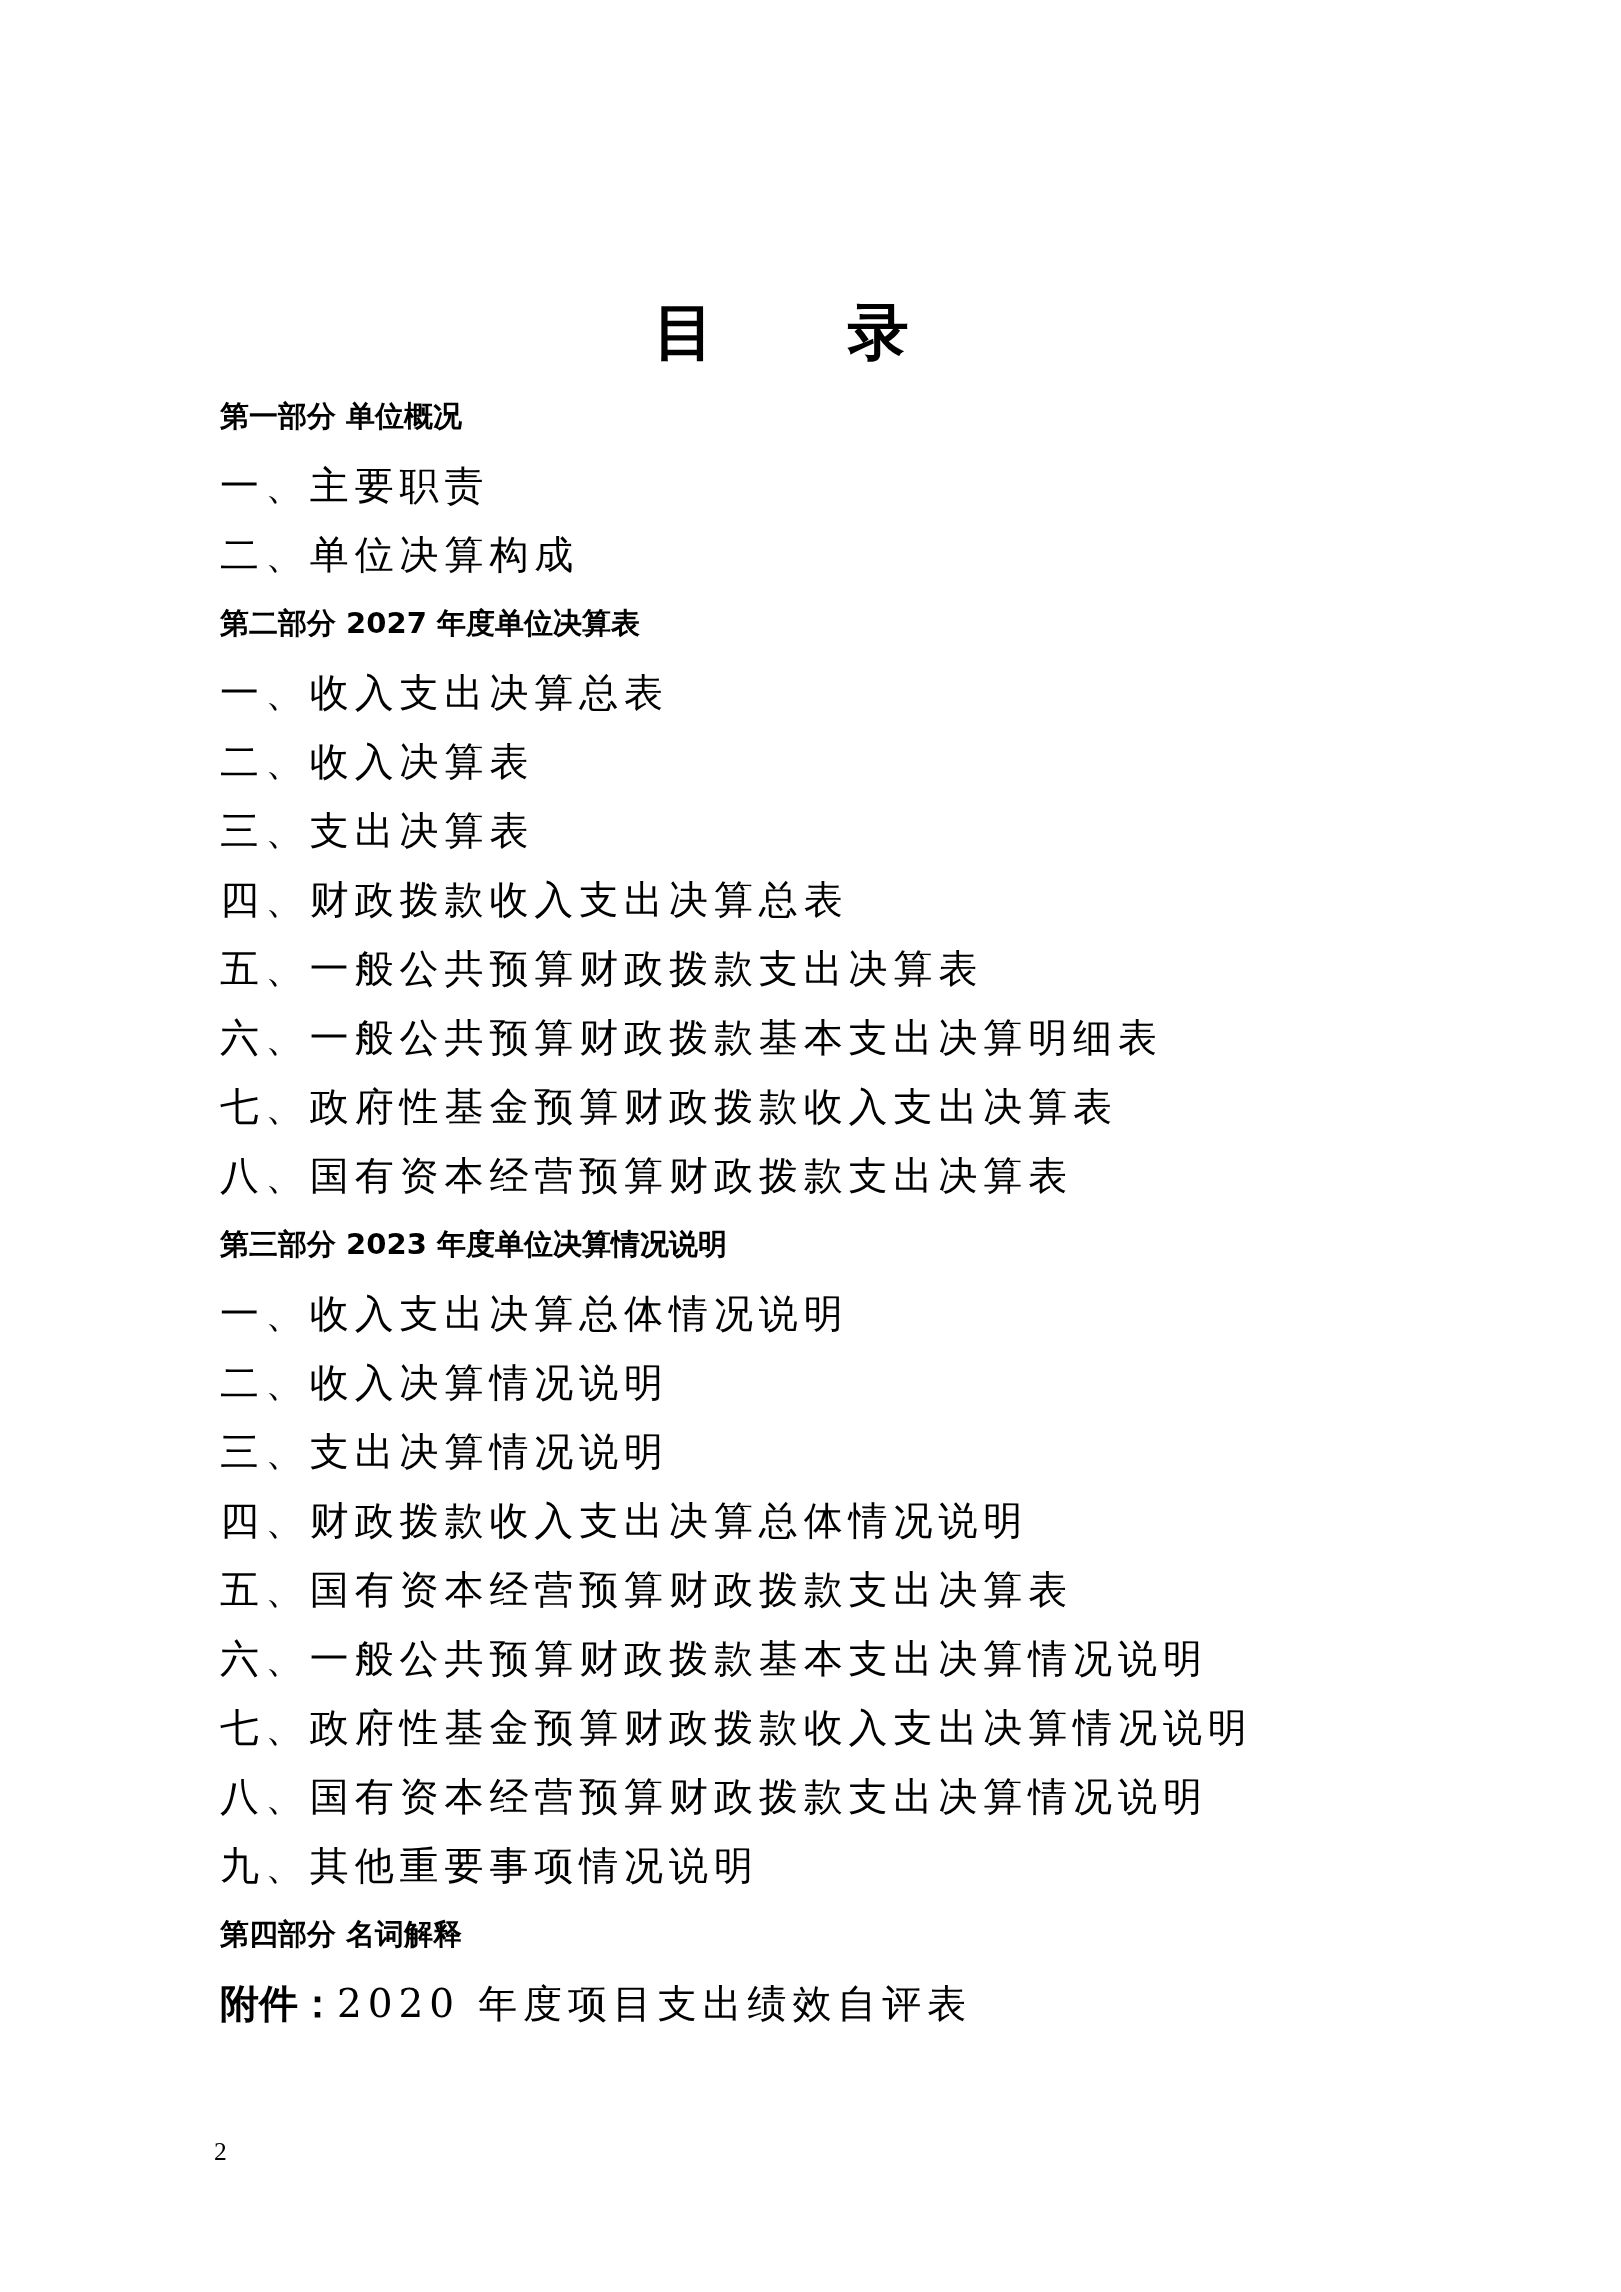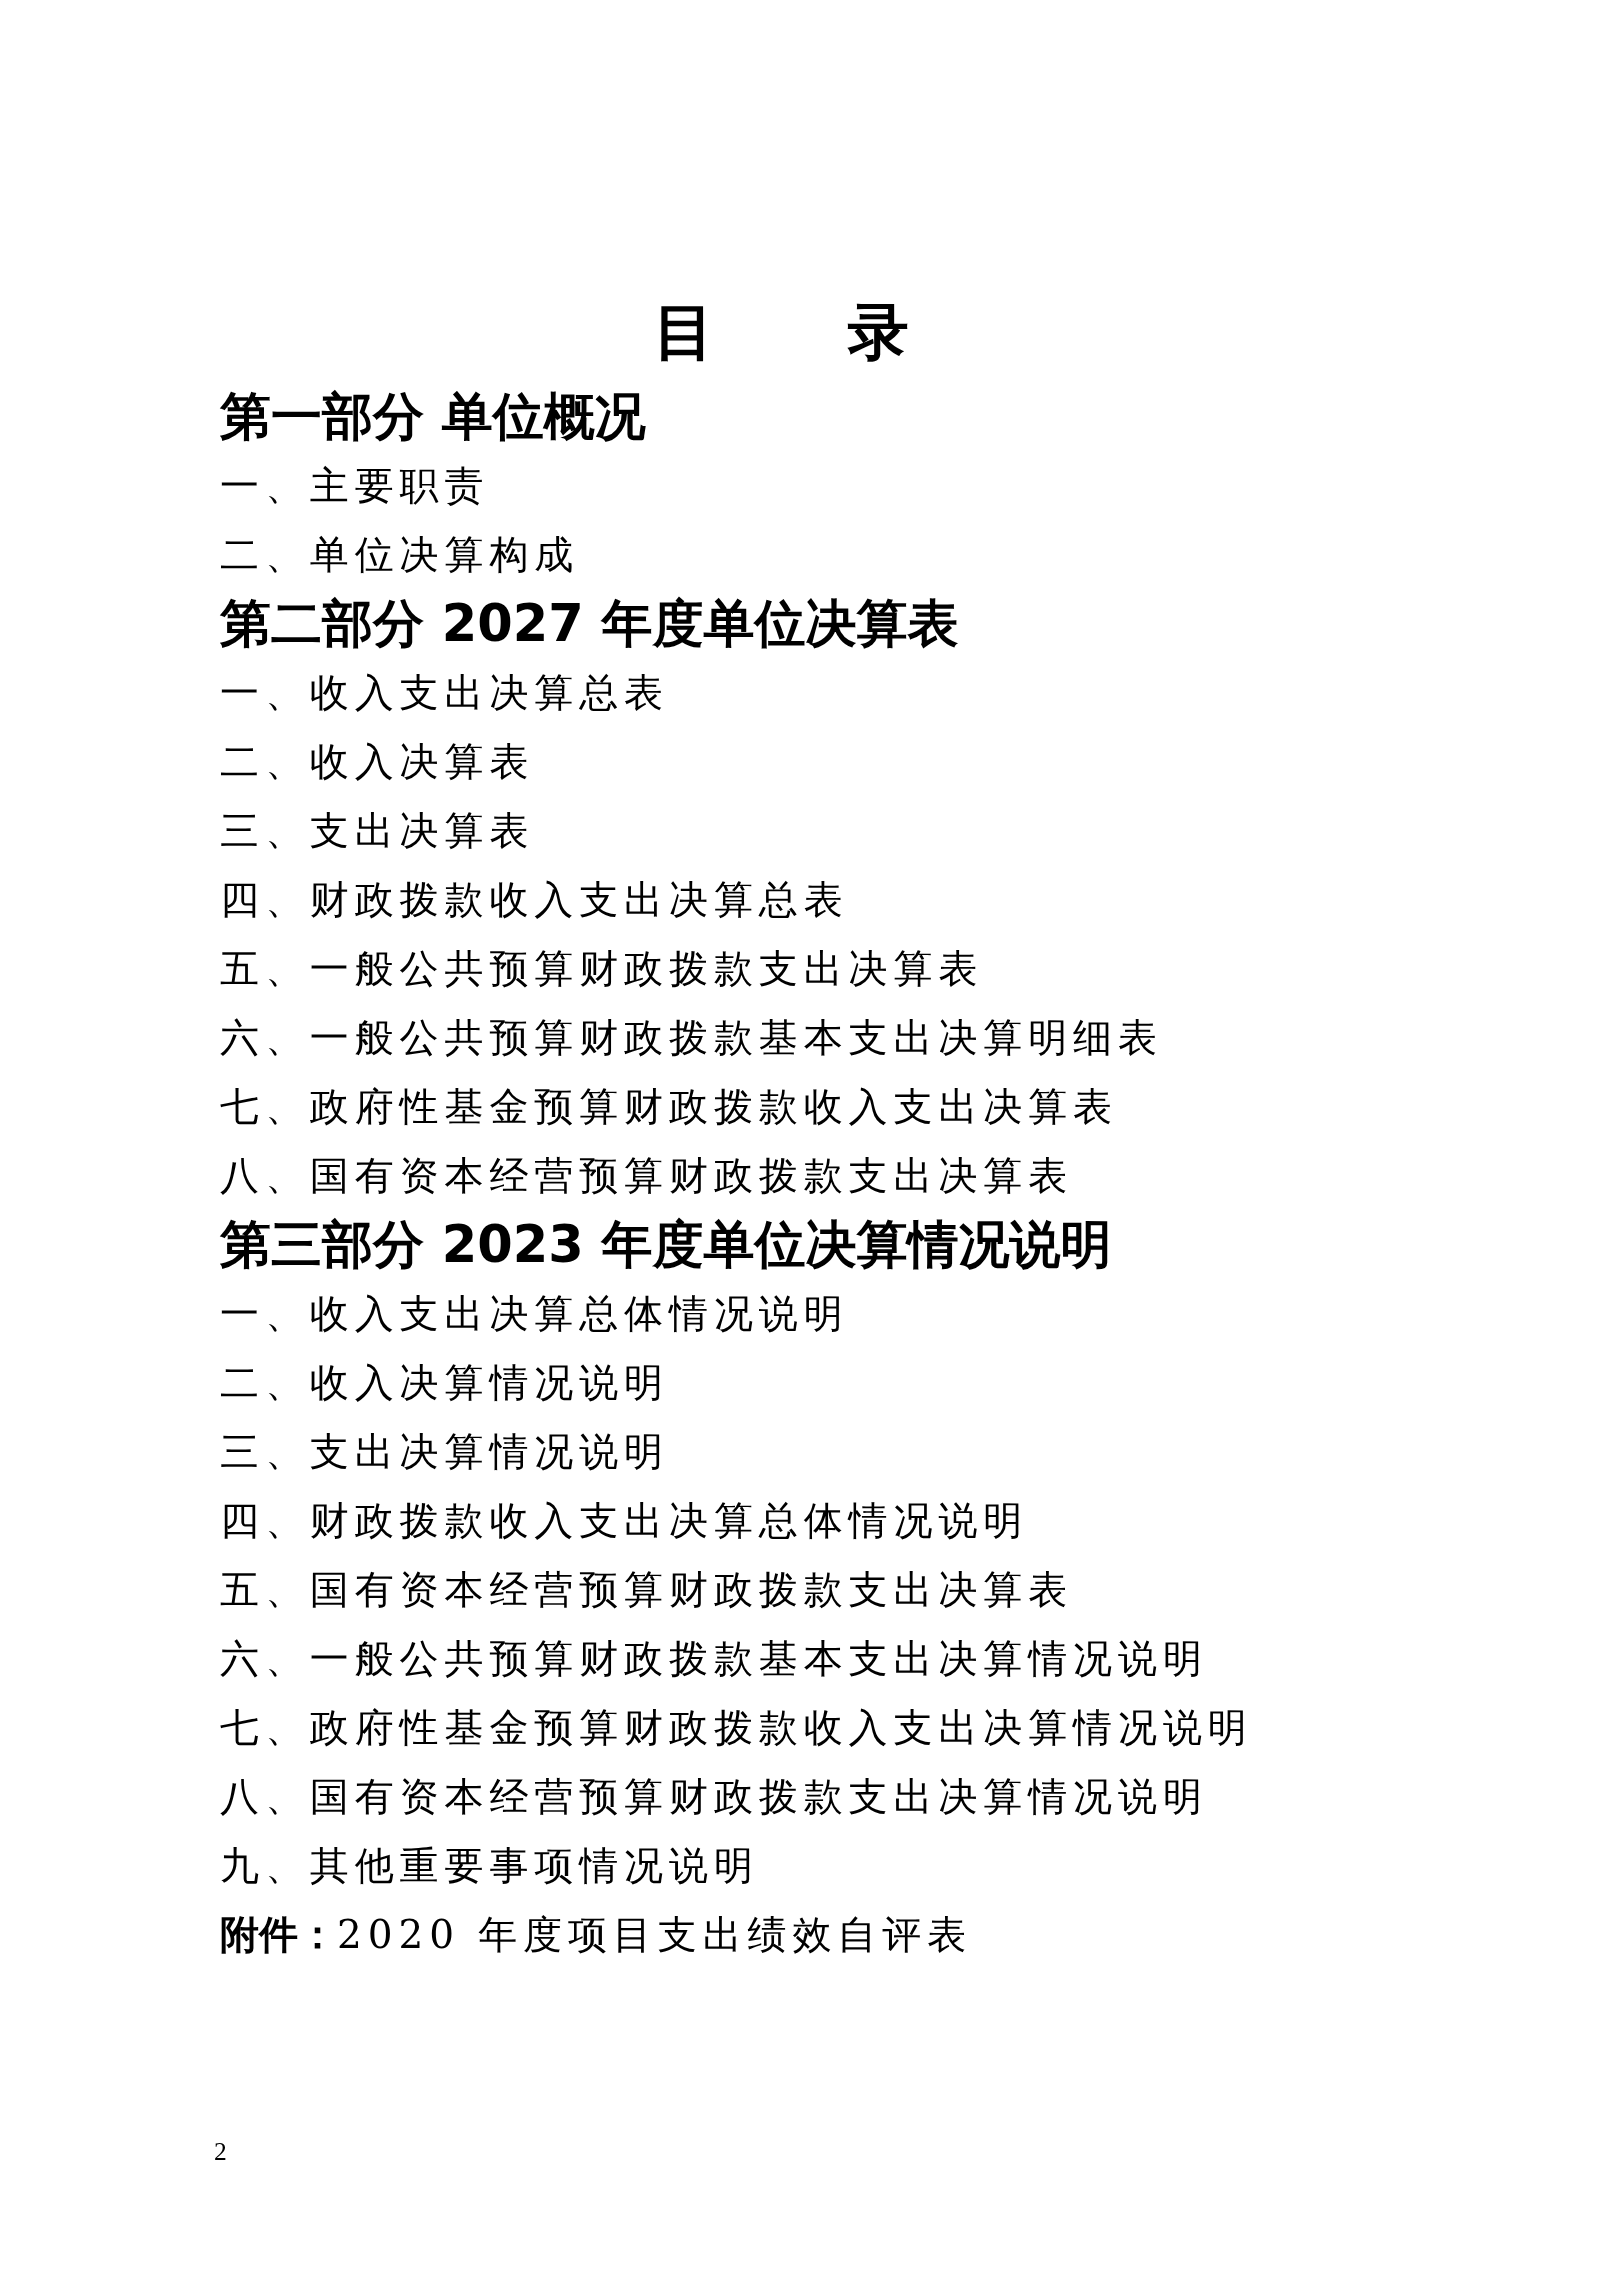--- a/index.html
+++ b/index.html
@@ -3,21 +3,21 @@
 <meta charset="utf-8">
 <style>
   html, body { margin: 0; padding: 0; background: #ffffff; }
   body { width: 1621px; height: 2293px; position: relative; overflow: hidden;
          font-family: "DejaVu Serif", "Liberation Serif", serif; color: #000; }
   .title { position: absolute; top: 294px; left: 0; width: 1621px; text-align: center;
            font-family: Liberation Serif, serif; font-size: 61px;
            font-weight: bold; letter-spacing: 59px; line-height: 78px; }
   .toc { position: absolute; top: 382px; left: 220px; width: 1225px; }
   .line { height: 69px; line-height: 69px; font-size: 39px; white-space: nowrap; }
-  .part { font-family: "DejaVu Sans", "Liberation Sans", sans-serif; font-weight: bold; font-size: 51px; }
+  .part { font-family: "DejaVu Sans", "Liberation Sans", sans-serif; font-weight: bold; font-size: 29px; }
   .item { letter-spacing: 5.9px; }
   .appendix-label { font-family: "DejaVu Sans", "Liberation Sans", sans-serif; font-weight: bold; text-align: right; }
   .page-num { position: absolute; top: 2137px; left: 214px; font-size: 25.5px;
               font-family: "Liberation Serif", serif; }
 </style>
 </head>
 <body>
 
 <div class="title">目  录</div>
 
@@ -37,19 +37,20 @@
   <div class="line part">第三部分 2023 年度单位决算情况说明</div>
   <div class="line item">一、收入支出决算总体情况说明</div>
   <div class="line item">二、收入决算情况说明</div>
   <div class="line item">三、支出决算情况说明</div>
   <div class="line item">四、财政拨款收入支出决算总体情况说明</div>
   <div class="line item">五、国有资本经营预算财政拨款支出决算表</div>
   <div class="line item">六、一般公共预算财政拨款基本支出决算情况说明</div>
   <div class="line item">七、政府性基金预算财政拨款收入支出决算情况说明</div>
   <div class="line item">八、国有资本经营预算财政拨款支出决算情况说明</div>
   <div class="line item">九、其他重要事项情况说明</div>
+  <div class="line part">第四部分    名词解释</div>
   <div class="line">
     <span class="appendix-label">附件：</span><span class="item">2020 年度项目支出绩效自评表</span>
   </div>
 </div>
 
 <div class="page-num">2</div>
 
 
 </body></html>

